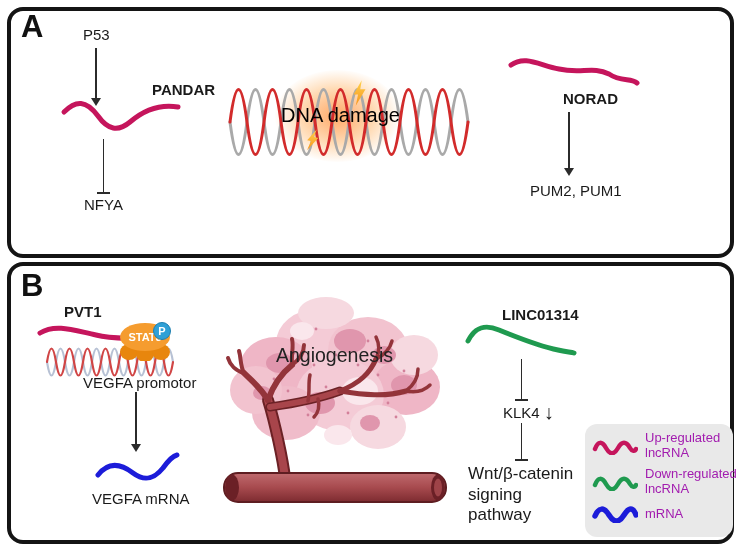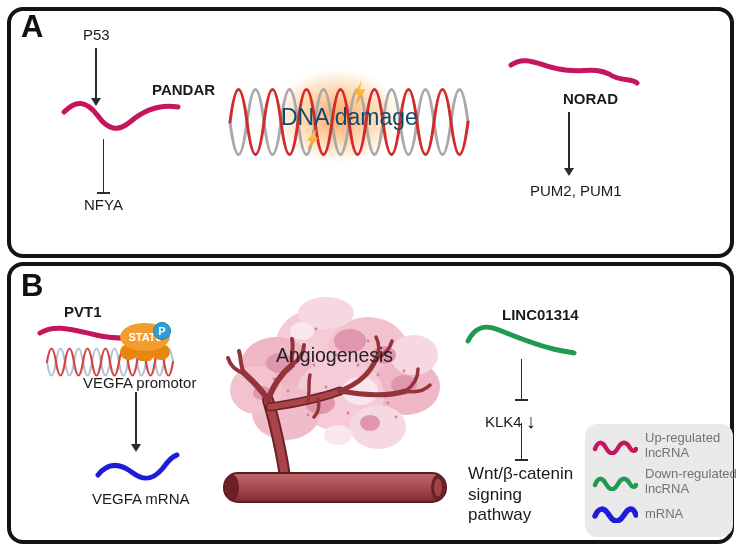--- a/index.html
+++ b/index.html
@@ -11,33 +11,33 @@
   .txt{position:absolute;font-size:15px;white-space:nowrap;}
   .txt-b{position:absolute;font-size:15px;font-weight:bold;white-space:nowrap;}
   .arrow{position:absolute;display:flex;flex-direction:column;align-items:center;width:12px;}
   .arrow .shaft{width:1.5px;flex:1;background:#2b2b2b;}
   .arrow .head{width:0;height:0;border-left:5px solid transparent;border-right:5px solid transparent;border-top:8px solid #2b2b2b;}
   .tline{position:absolute;display:flex;flex-direction:column;align-items:center;width:13px;}
   .tline .shaft{width:1.5px;flex:1;background:#2b2b2b;}
   .tline .bar{width:13px;height:2px;background:#2b2b2b;}
   .glow{position:absolute;border-radius:50%;
         background:radial-gradient(ellipse at center,rgba(255,115,10,.62) 0%,rgba(255,160,60,.38) 42%,rgba(255,195,130,0) 72%);}
-  .dna-text{position:absolute;font-size:23px;color:#0c4a6e;white-space:nowrap;}
+  .dna-text{position:absolute;font-size:20px;color:#000000;white-space:nowrap;}
   .angio-text{position:absolute;font-size:19.5px;color:#222;white-space:nowrap;}
   .stat3-label{fill:#fff;font-family:"Liberation Sans",sans-serif;font-size:11px;font-weight:bold;}
   .p-badge{position:absolute;width:18px;height:18px;border-radius:50%;background:#2FA0D6;border:1px solid #1E7FB0;
            box-sizing:border-box;display:flex;align-items:center;justify-content:center;
            color:#fff;font-size:11px;font-weight:bold;}
   .klk4-row{position:absolute;display:flex;align-items:center;gap:4px;}
   .klk4-row .g{font-size:15px;}
   .klk4-row .dn{font-size:20px;font-weight:bold;line-height:1;}
   .wnt{position:absolute;width:110px;text-align:left;font-size:17px;line-height:1.22;}
   .legend-box{position:absolute;background:#E9E9E9;border-radius:12px;}
   .legend-item{position:absolute;display:flex;align-items:center;gap:7px;}
-  .legend-label{font-size:13px;line-height:1.15;color:#737373;width:96px;}
+  .legend-label{font-size:13px;line-height:1.15;color:#a21caf;width:96px;}
   svg{display:block;}
 </style>
 </head>
 <body>
 
 <div class="fig">
 
   <div class="panel" style="left:7px;top:7px;width:727px;height:251px;"></div>
   <div class="panel-label" style="left:21px;top:9px;">A</div>
 
@@ -207,21 +207,21 @@
   <div class="angio-text" style="left:276px;top:344px;">Angiogenesis</div>
 
   <div class="txt-b" style="left:502px;top:306px;">LINC01314</div>
   <svg class="abs" style="left:463px;top:319px;" width="115" height="38" viewBox="0 0 115 38">
     <path d="M5,22 C12,8 22,5 36,11 C58,20 80,28 95,31 C103,33 108,33 111,34" fill="none" stroke="#1F9A4F" stroke-width="5" stroke-linecap="round"></path>
   </svg>
   <div class="tline" style="left:515px;top:359px;height:42px;">
     <div class="shaft"></div>
     <div class="bar"></div>
   </div>
-  <div class="klk4-row" style="left:485px;top:402px;margin-top:9px;">
+  <div class="klk4-row" style="left:503px;top:402px;">
     <span class="g">KLK4</span>
     <span class="dn">↓</span>
   </div>
   <div class="tline" style="left:515px;top:423px;height:38px;">
     <div class="shaft"></div>
     <div class="bar"></div>
   </div>
   <div class="wnt" style="left:468px;top:464px;">
     <div>Wnt/β-catenin</div>
     <div>signing pathway</div>

